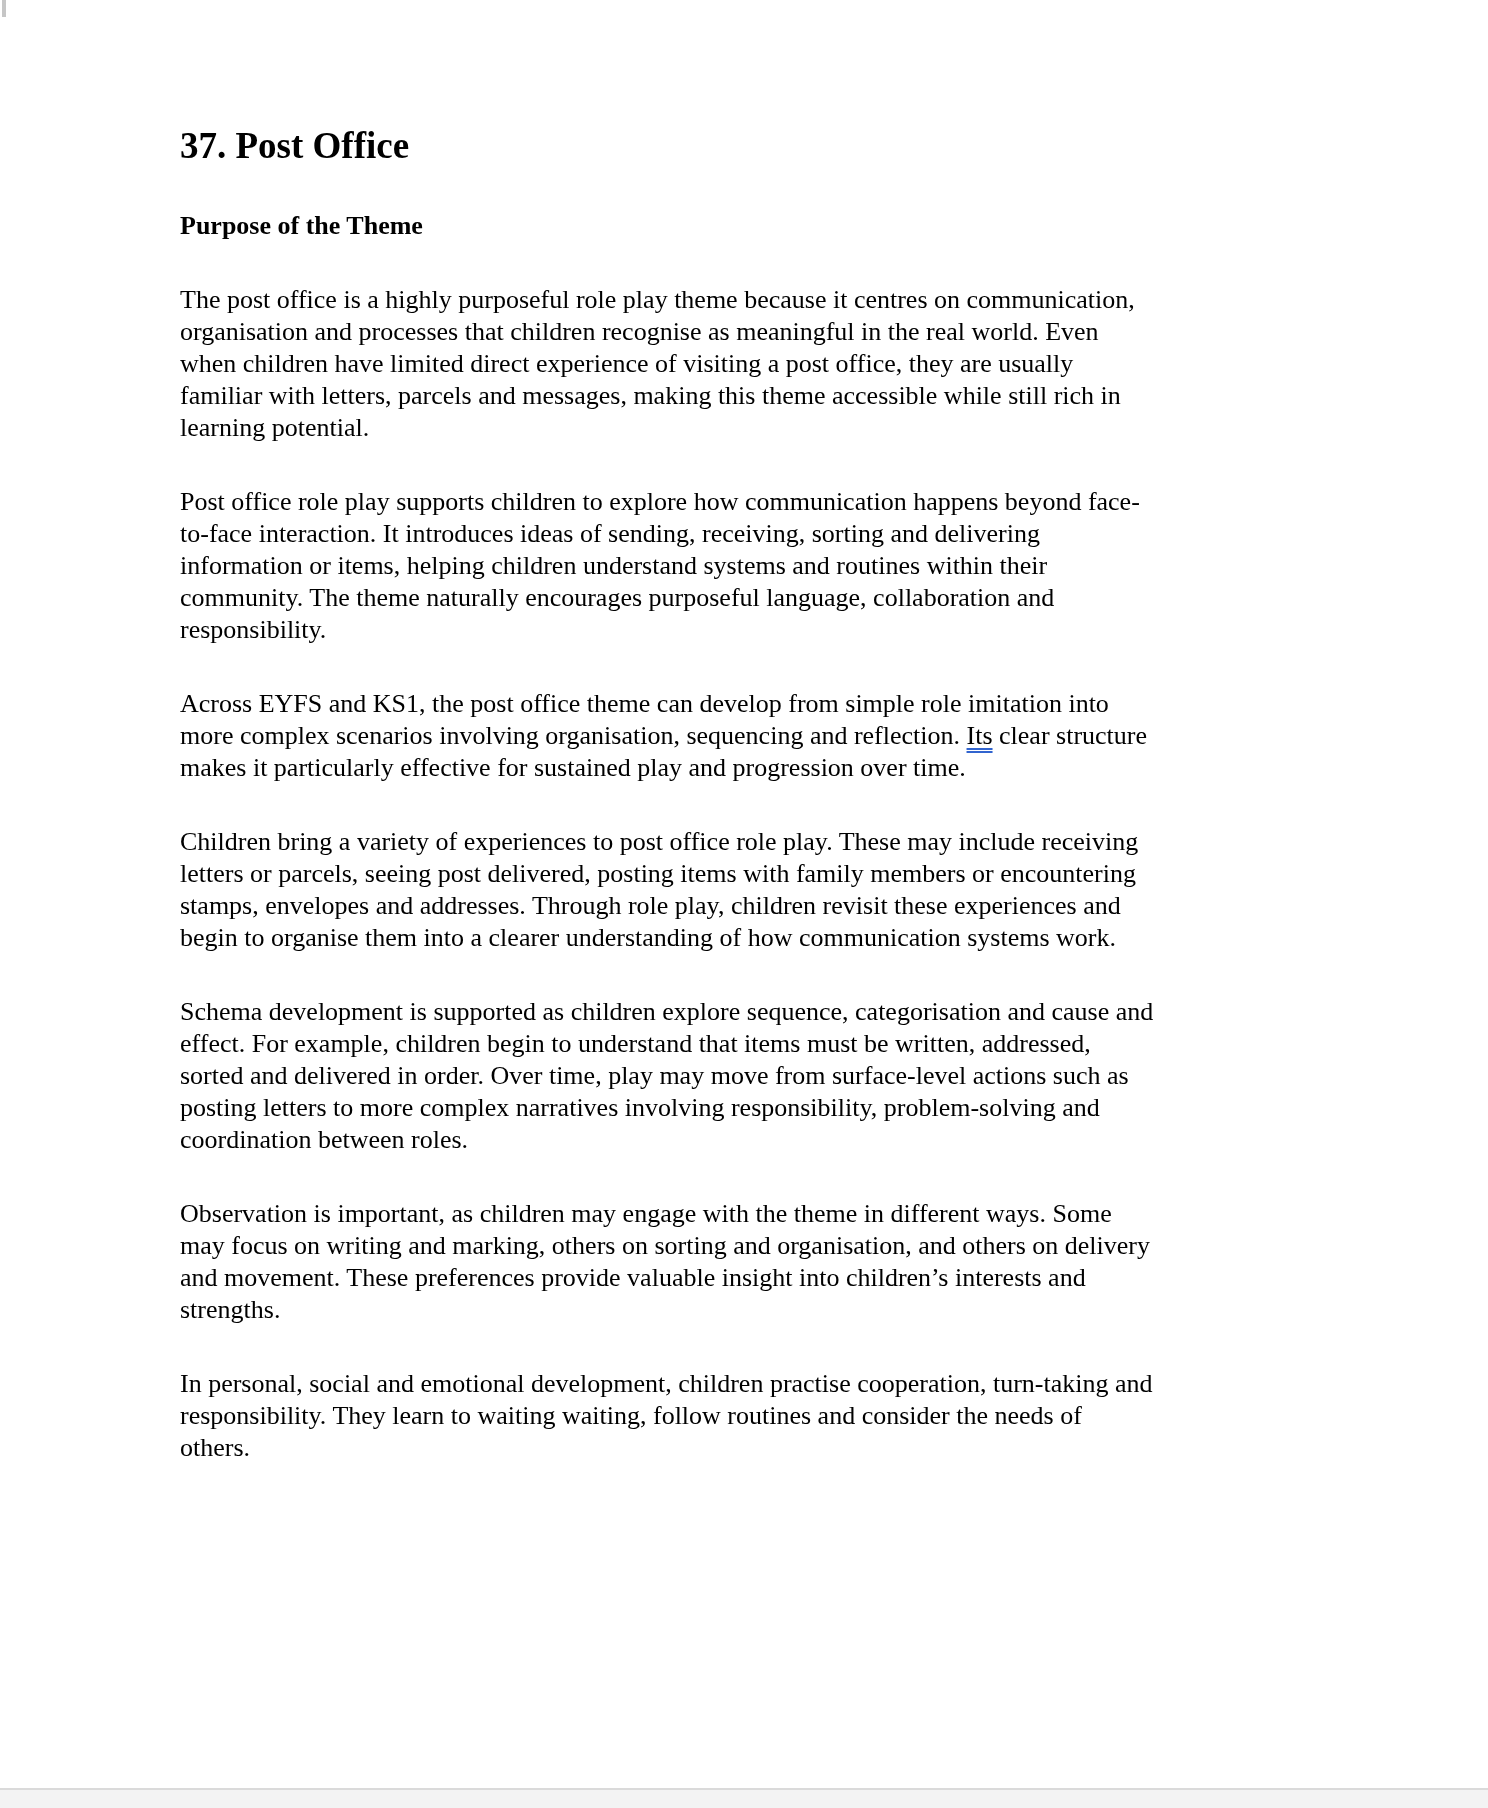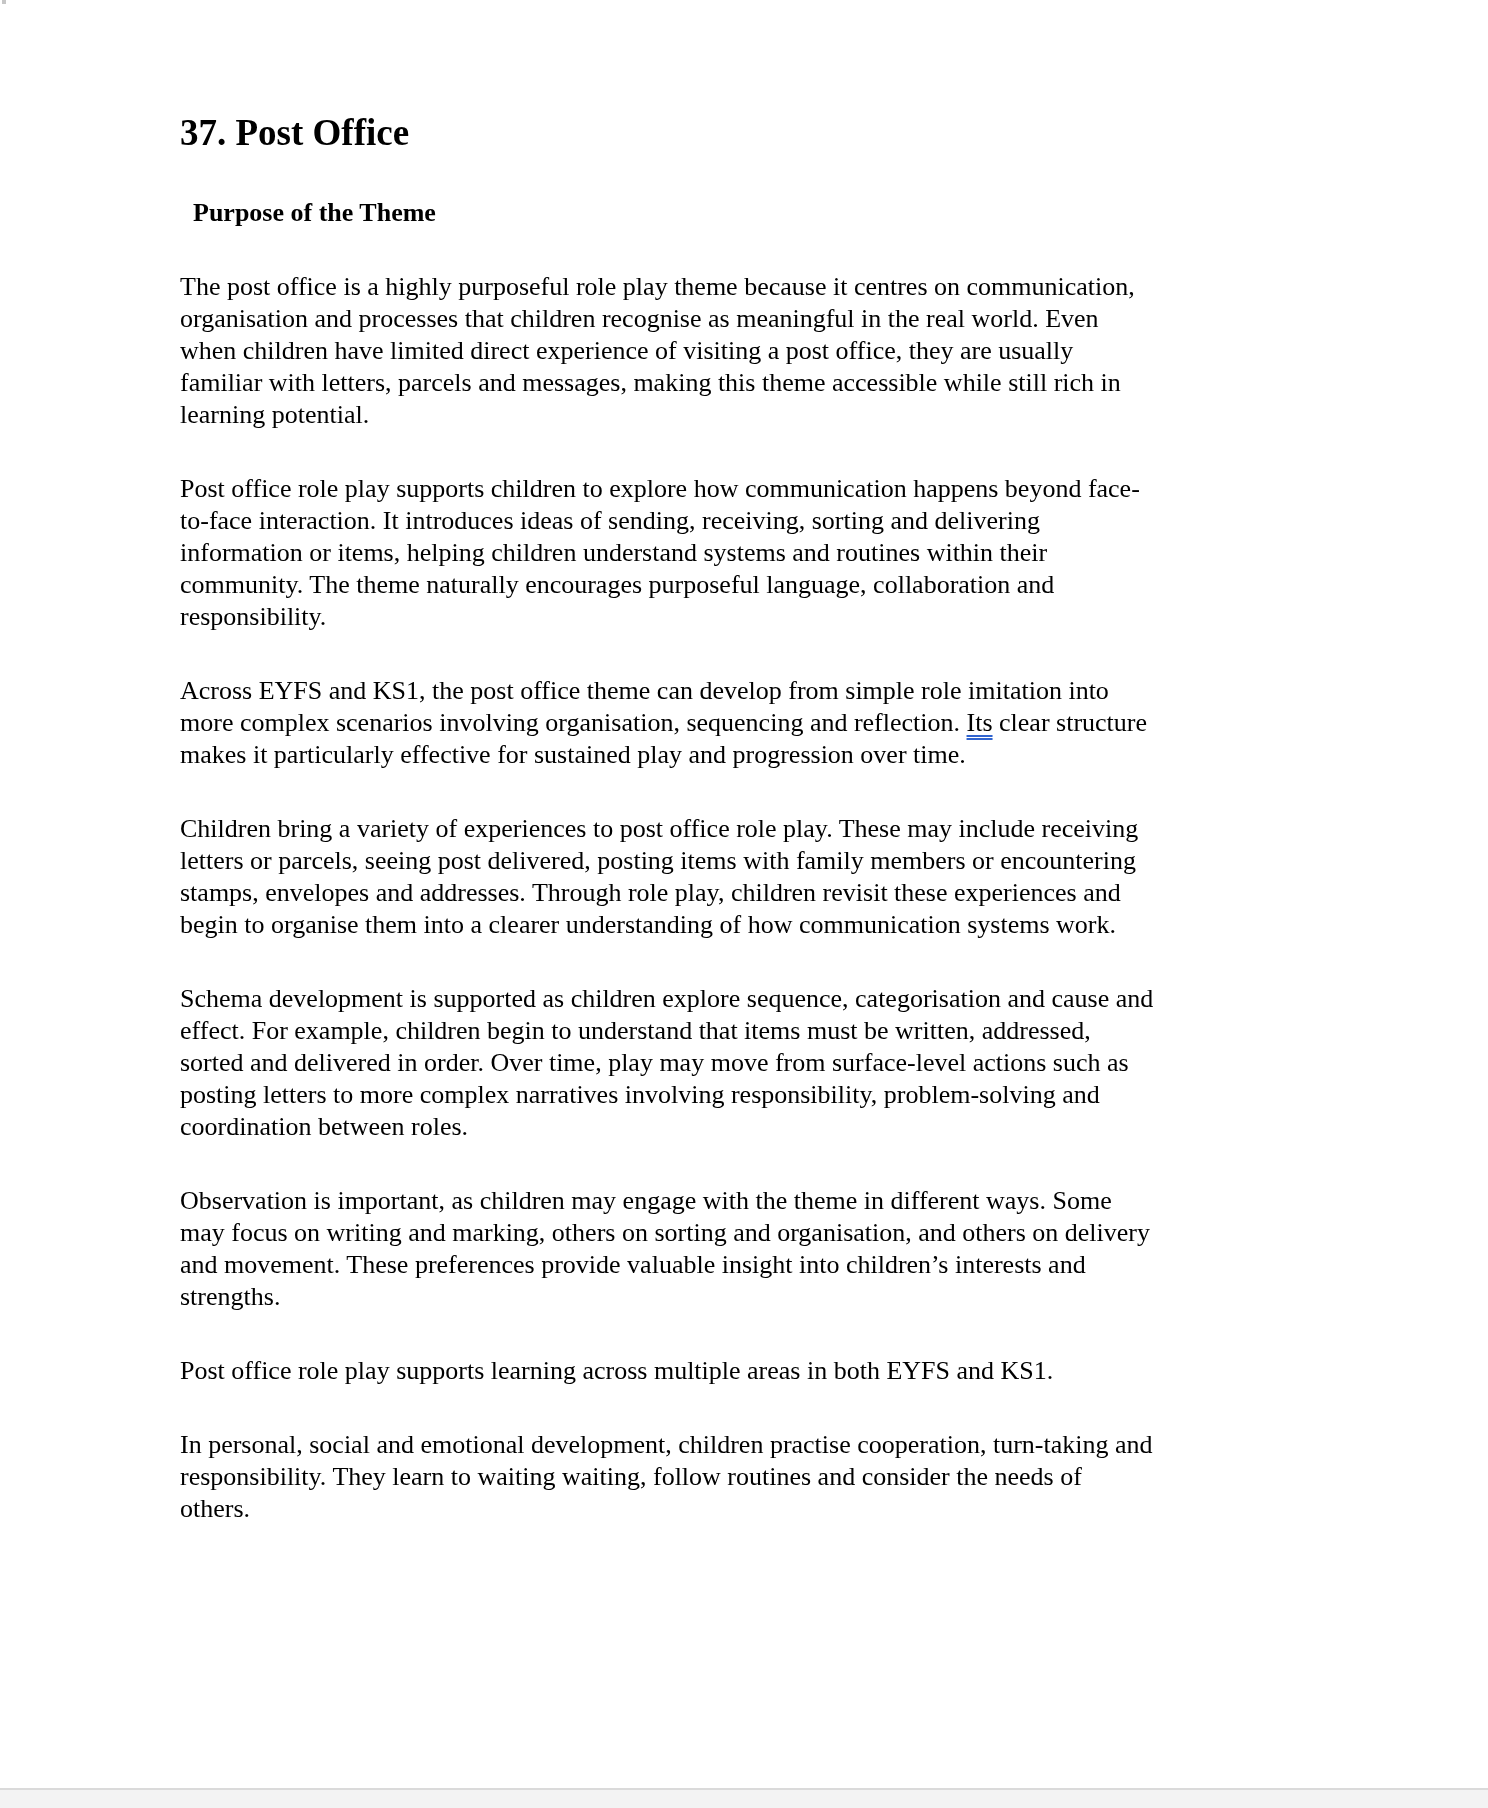--- a/index.html
+++ b/index.html
@@ -19,42 +19,42 @@
     position: absolute;
     left: 2px;
     top: 0;
     width: 4px;
     height: 1788px;
     background: #c6c6c6;
   }
   .doc-page {
     position: absolute;
     left: 0;
-    top: 4px;
+    top: 17px;
     width: 1488px;
     height: 1788px;
     background: #ffffff;
     box-sizing: border-box;
     padding: 107px 70px 0 180px;
   }
   .doc-content {
     width: 1232px;
   }
   .doc-title {
     font-size: 37px;
     line-height: 44px;
     font-weight: bold;
     margin: 0 0 42px 0;
     white-space: pre-line;
   }
   .doc-heading {
     font-size: 26px;
     line-height: 32px;
     font-weight: bold;
-    margin: 0 0 42px 13px;
+    margin: 0 0 42px 0;
     white-space: pre-line;
   }
   .doc-para {
     font-size: 26px;
     line-height: 32px;
     margin: 8px 0 42px 0;
     white-space: pre-line;
   }
   .grammar-flag {
     text-decoration: underline;
@@ -113,21 +113,20 @@
 sorted and delivered in order. Over time, play may move from surface-level actions such as
 posting letters to more complex narratives involving responsibility, problem-solving and
 coordination between roles.</p>
 
     <p class="doc-para">Observation is important, as children may engage with the theme in different ways. Some
 may focus on writing and marking, others on sorting and organisation, and others on delivery
 and movement. These preferences provide valuable insight into children’s interests and
 strengths.</p>
 
 
-    <p class="doc-para">Post office role play supports learning across multiple areas in both EYFS and KS1.</p>
 
 
     <p class="doc-para">In personal, social and emotional development, children practise cooperation, turn-taking and
 responsibility. They learn to waiting waiting, follow routines and consider the needs of
 others.</p>
 
   </div>
 </div>
 
 <div class="page-gap"></div>

